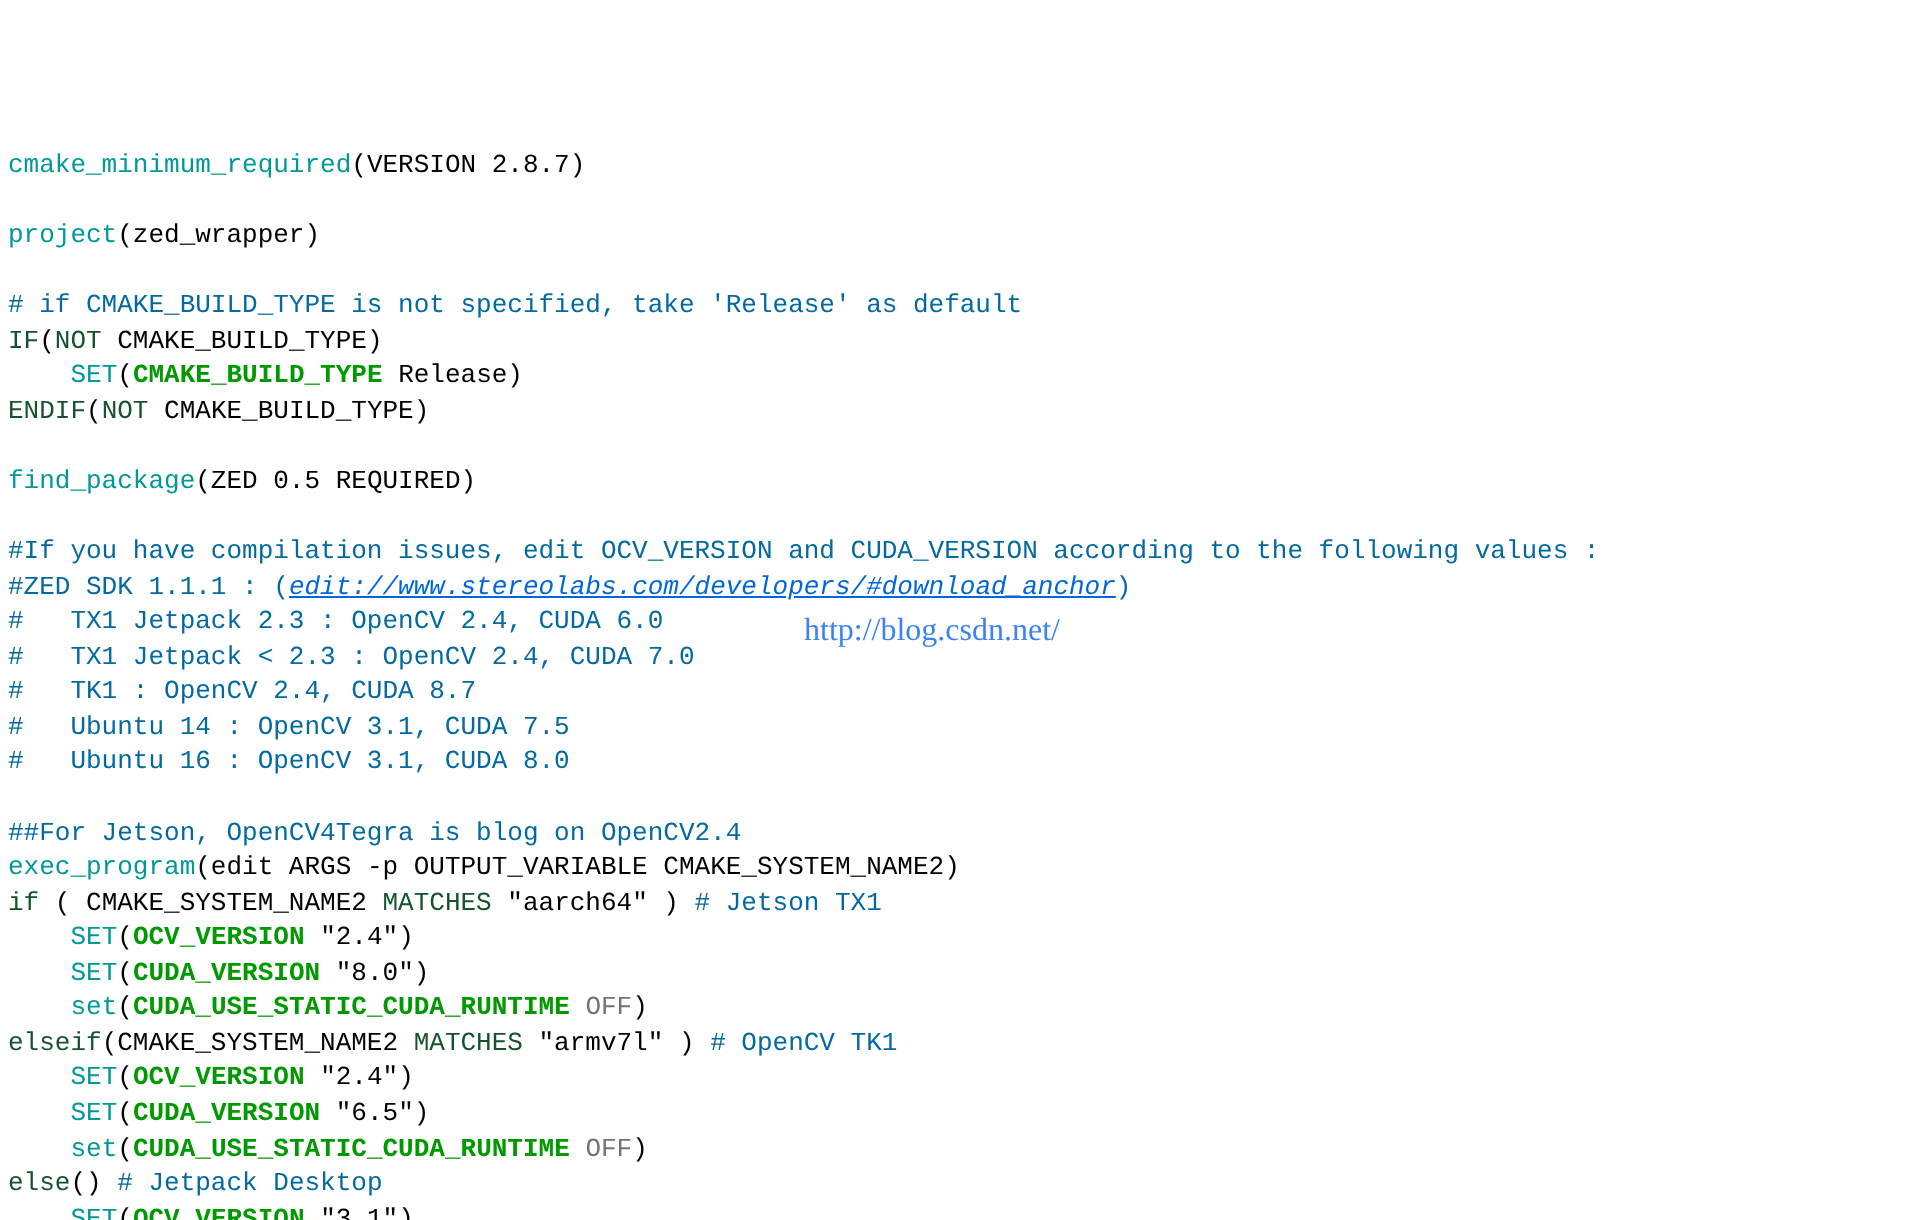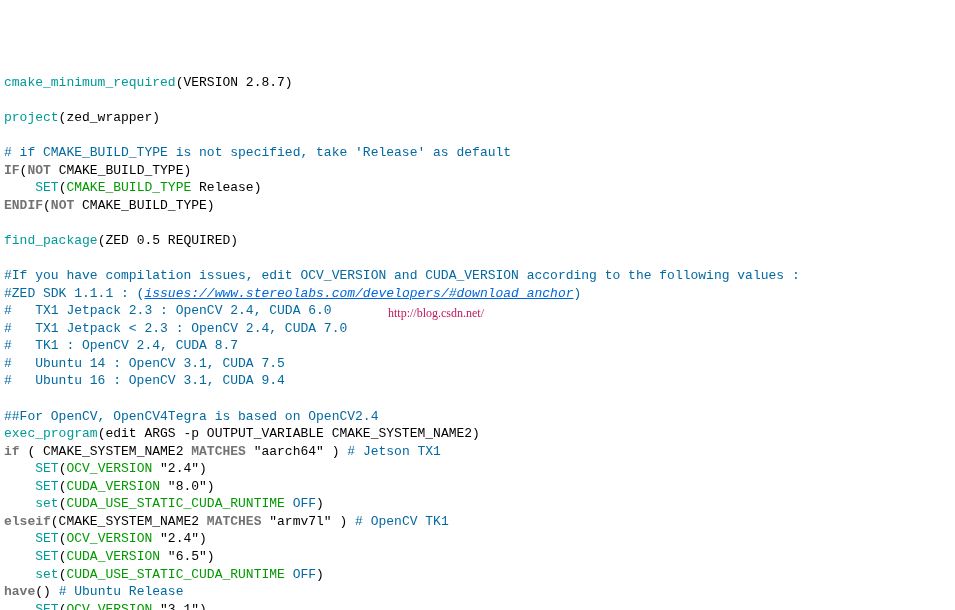--- a/index.html
+++ b/index.html
@@ -7,70 +7,70 @@
       font-size: 13px;
       background: #ffffff;
       margin: 0;
       padding: 4px;
       white-space: pre;
       line-height: 1.35;
       color: #000000;
       position: relative;
     }
     .tkw { color: #009999; margin-top: 23px; }
-    .kw { color: #737373; font-weight: bold; }
-    .var { color: #009900; font-weight: normal; }
+    .kw { color: #14532d; font-weight: normal; }
+    .var { color: #009900; font-weight: bold; }
     .cmt { color: #0369a1; }
     .link { color: #0066dd; text-decoration: underline; font-style: italic; }
-    .off { color: #0369a1; }
+    .off { color: #737373; }
     .watermark {
       position: absolute;
       top: 305px;
-      left: 388px;
-      color: #be185d;
+      left: 402px;
+      color: #3b82f6;
       font-family: serif;
-      font-size: 12px;
+      font-size: 16px;
       pointer-events: none;
     }
   </style>
 </head>
 <body>
 
 
 
 <div><span class="tkw">cmake_minimum_required</span><span>(VERSION 2.8.7)</span>
 
 <span class="tkw">project</span><span>(zed_wrapper)</span>
 
 <span class="cmt"># if CMAKE_BUILD_TYPE is not specified, take 'Release' as default</span>
 <span class="kw">IF</span><span>(</span><span class="kw">NOT</span><span> CMAKE_BUILD_TYPE)</span>
 <span>    </span><span class="tkw">SET</span><span>(</span><span class="var">CMAKE_BUILD_TYPE</span><span> Release)</span>
 <span class="kw">ENDIF</span><span>(</span><span class="kw">NOT</span><span> CMAKE_BUILD_TYPE)</span>
 
 <span class="tkw">find_package</span><span>(ZED 0.5 REQUIRED)</span>
 
 <span class="cmt">#If you have compilation issues, edit OCV_VERSION and CUDA_VERSION according to the following values :</span>
-<span class="cmt">#ZED SDK 1.1.1 : (</span><span class="link">issues://www.stereolabs.com/developers/#download_anchor</span><span class="cmt">)</span>
+<span class="cmt">#ZED SDK 1.1.1 : (</span><span class="link">edit://www.stereolabs.com/developers/#download_anchor</span><span class="cmt">)</span>
 <span class="cmt">#   TX1 Jetpack 2.3 : OpenCV 2.4, CUDA 6.0</span>
 <span class="cmt">#   TX1 Jetpack &lt; 2.3 : OpenCV 2.4, CUDA 7.0</span>
 <span class="cmt">#   TK1 : OpenCV 2.4, CUDA 8.7</span>
 <span class="cmt">#   Ubuntu 14 : OpenCV 3.1, CUDA 7.5</span>
-<span class="cmt">#   Ubuntu 16 : OpenCV 3.1, CUDA 9.4</span>
+<span class="cmt">#   Ubuntu 16 : OpenCV 3.1, CUDA 8.0</span>
 
-<span class="cmt">##For OpenCV, OpenCV4Tegra is based on OpenCV2.4</span>
+<span class="cmt">##For Jetson, OpenCV4Tegra is blog on OpenCV2.4</span>
 <span class="tkw">exec_program</span><span>(edit ARGS -p OUTPUT_VARIABLE CMAKE_SYSTEM_NAME2)</span>
 <span class="kw">if</span><span> ( CMAKE_SYSTEM_NAME2 </span><span class="kw">MATCHES</span><span> "aarch64" ) </span><span class="cmt"># Jetson TX1</span>
 <span>    </span><span class="tkw">SET</span><span>(</span><span class="var">OCV_VERSION</span><span> "2.4")</span>
 <span>    </span><span class="tkw">SET</span><span>(</span><span class="var">CUDA_VERSION</span><span> "8.0")</span>
 <span>    </span><span class="tkw">set</span><span>(</span><span class="var">CUDA_USE_STATIC_CUDA_RUNTIME</span><span> </span><span class="off">OFF</span><span>)</span>
 <span class="kw">elseif</span><span>(CMAKE_SYSTEM_NAME2 </span><span class="kw">MATCHES</span><span> "armv7l" ) </span><span class="cmt"># OpenCV TK1</span>
 <span>    </span><span class="tkw">SET</span><span>(</span><span class="var">OCV_VERSION</span><span> "2.4")</span>
 <span>    </span><span class="tkw">SET</span><span>(</span><span class="var">CUDA_VERSION</span><span> "6.5")</span>
 <span>    </span><span class="tkw">set</span><span>(</span><span class="var">CUDA_USE_STATIC_CUDA_RUNTIME</span><span> </span><span class="off">OFF</span><span>)</span>
-<span class="kw">have</span><span>() </span><span class="cmt"># Ubuntu Release</span>
+<span class="kw">else</span><span>() </span><span class="cmt"># Jetpack Desktop</span>
 <span>    </span><span class="tkw">SET</span><span>(</span><span class="var">OCV_VERSION</span><span> "3.1")</span>
 
 
 </div>
 <div class="watermark">http://blog.csdn.net/</div>
 
 
 
 
 </body></html>

